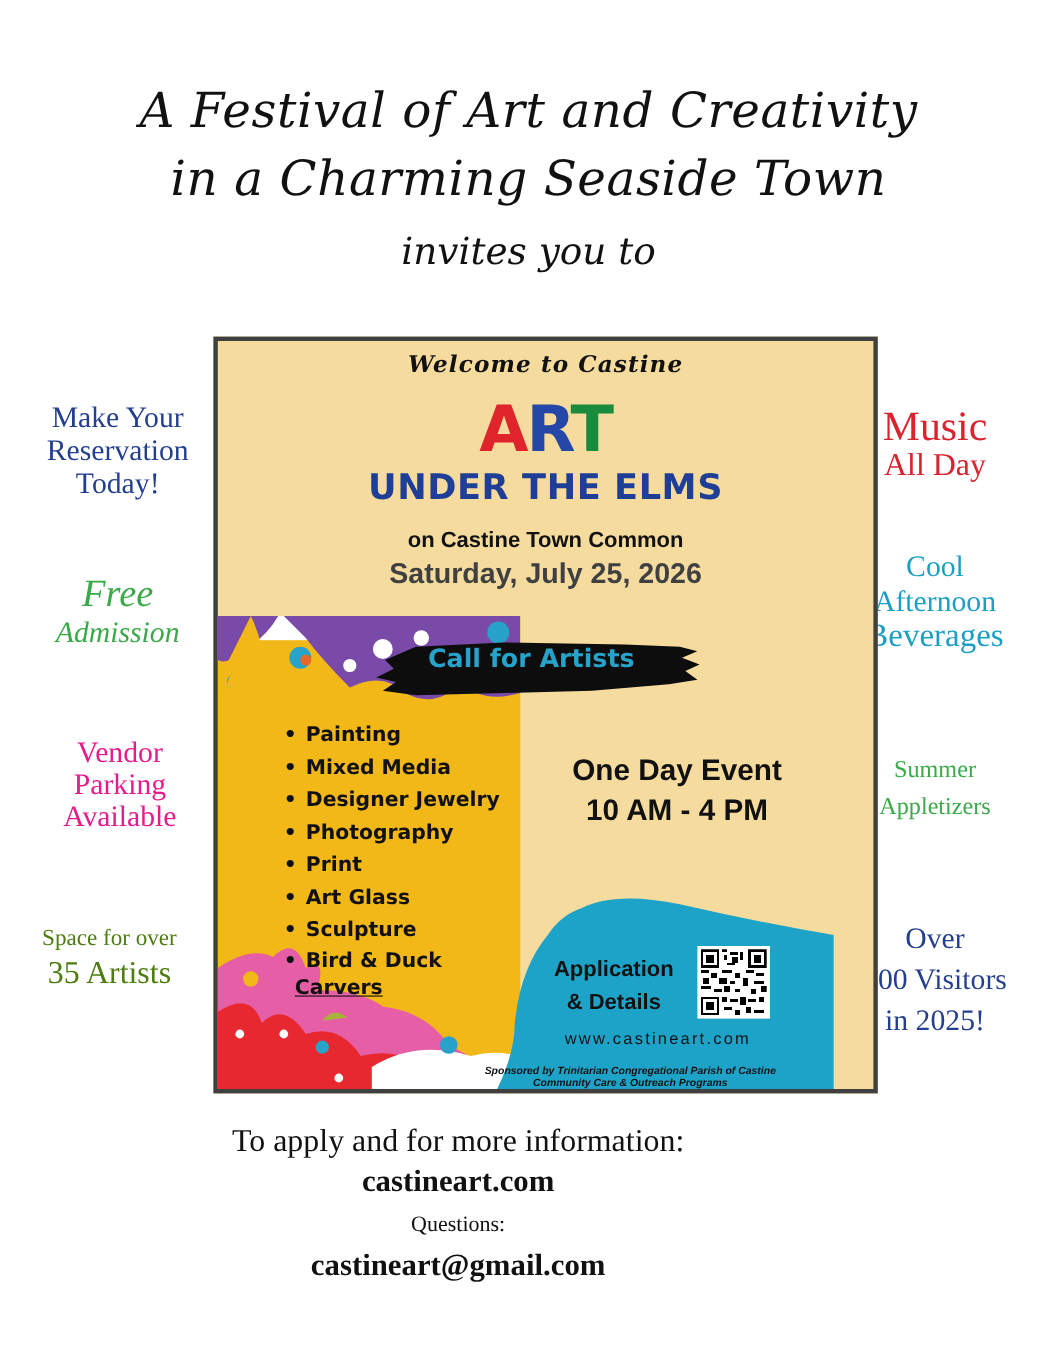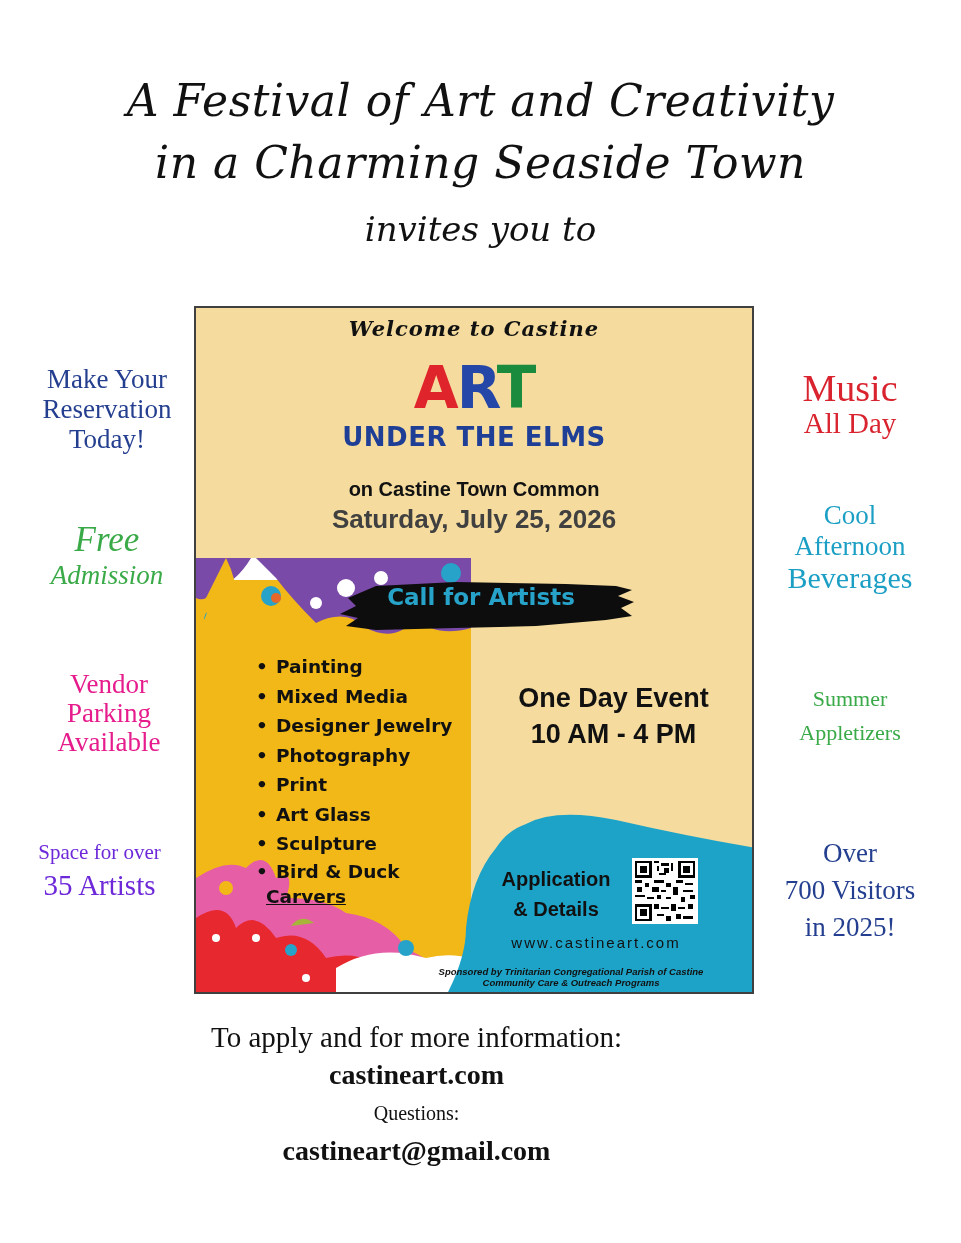--- a/index.html
+++ b/index.html
@@ -6,25 +6,25 @@
   body { width: 961px; height: 1243px; position: relative; overflow: hidden; font-family: "Liberation Serif", serif; }
 
   .header { position: absolute; left: 0; top: 70px; width: 961px; text-align: center; font-family: "DejaVu Serif", serif; font-style: italic; color: #111; }
   .header .l1 { font-size: 44px; line-height: 62px; letter-spacing: 0.5px; }
   .header .l2 { font-size: 44px; line-height: 62px; letter-spacing: 0.5px; }
   .header .l3 { font-size: 34px; line-height: 58px; margin-top: 6px; }
 
   .side { position: absolute; text-align: center; font-family: "Liberation Serif", "DejaVu Serif", serif; }
   .side div { white-space: nowrap; }
 
-  .flyer { position: absolute; left: 194px; top: 306px; width: 560px; height: 688px; border: 2px solid #404040; background: #f5dc9e; overflow: hidden; box-sizing: border-box; }
+  .flyer { position: absolute; left: 194px; top: 306px; width: 604px; height: 688px; border: 4px solid #404040; background: #f5dc9e; overflow: hidden; box-sizing: border-box; }
   .welcome { position: absolute; left: 0; width: 100%; top: 8px; text-align: center; font-family: "DejaVu Serif", serif; font-style: italic; font-weight: bold; font-size: 21px; color: #111; letter-spacing: 1px; }
   .art { position: absolute; left: 0; width: 100%; top: 48px; text-align: center; font-family: "DejaVu Sans", sans-serif; font-weight: bold; font-size: 58px; line-height: 64px; letter-spacing: -2px; }
   .art .a { color: #e0242c; } .art .r { color: #2547a8; } .art .t { color: #1a8a3c; }
-  .elms { position: absolute; left: 0; width: 100%; top: 114px; text-align: center; font-family: "DejaVu Sans", sans-serif; font-weight: bold; font-size: 26px; color: #1f3f97; letter-spacing: 0.5px; }
+  .elms { position: absolute; left: 0; width: 100%; top: 114px; text-align: center; font-family: "DejaVu Sans", sans-serif; font-weight: bold; font-size: 32px; color: #1f3f97; letter-spacing: 0.5px; }
   .common { position: absolute; left: 0; width: 100%; top: 170px; text-align: center; font-family: "Liberation Sans", sans-serif; font-weight: bold; font-size: 20px; color: #111; }
   .date { position: absolute; left: 0; width: 100%; top: 196px; text-align: center; font-family: "Liberation Sans", sans-serif; font-weight: bold; font-size: 26px; color: #404040; }
 
   .leftpanel { position: absolute; left: 0; top: 250px; width: 275px; height: 440px; background: #f2b818; }
   .splash-top { position: absolute; left: 0; top: 250px; width: 275px; height: 100px; }
   .splash-bottom { position: absolute; left: 0; top: 530px; width: 380px; height: 160px; }
 
   .brush { position: absolute; left: 140px; top: 268px; width: 300px; height: 62px; }
   .callart { position: absolute; left: 150px; top: 276px; width: 270px; text-align: center; font-family: "DejaVu Sans", sans-serif; font-weight: bold; font-size: 23px; color: #27a3c9; }
 
@@ -64,21 +64,21 @@
 </div>
 <div class="side" style="left:12px; top:520px; width:190px; color:#3aaa48;font-style:italic;">
   <div style="font-size:35px; line-height:40px;">Free</div>
   <div style="font-size:27px; line-height:30px;">Admission</div>
 </div>
 <div class="side" style="left:14px; top:670px; width:190px; color:#e61b8c; font-size:27px; line-height:29px;">
   <div>Vendor</div>
   <div>Parking</div>
   <div>Available</div>
 </div>
-<div class="side" style="left:2px; top:838px; width:195px; color:#6d28d9;">
+<div class="side" style="left:2px; top:838px; width:195px; color:#4d7c0f;">
   <div style="font-size:21px; line-height:28px;">Space for over</div>
   <div style="font-size:29px; line-height:38px;">35 Artists</div>
 </div>
 
 <div class="side" style="left:755px; top:368px; width:190px; color:#d9232e;">
   <div style="font-size:38px; line-height:40px;">Music</div>
   <div style="font-size:29px; line-height:30px;">All Day</div>
 </div>
 <div class="side" style="left:755px; top:500px; width:190px; color:#1c9fc4;">
   <div style="font-size:27px; line-height:31px;">Cool</div>

